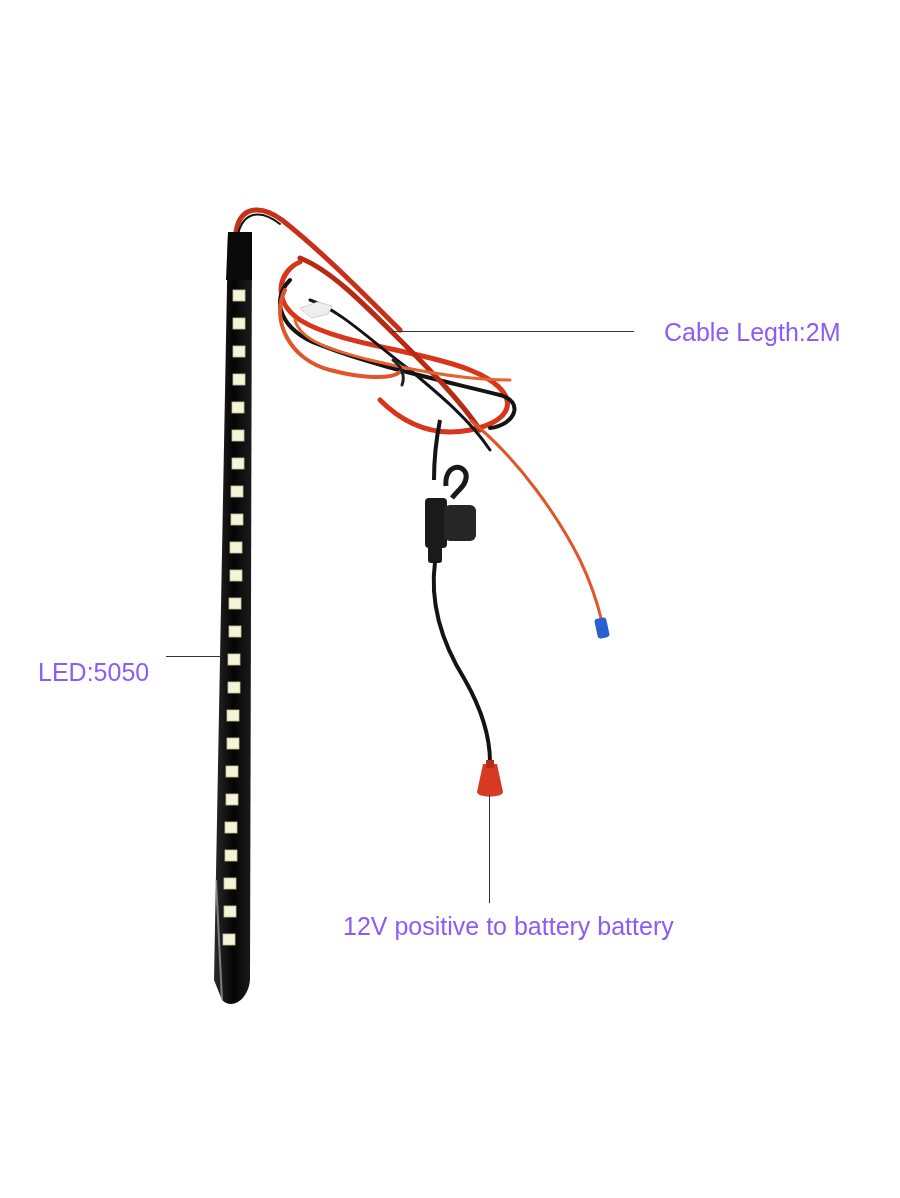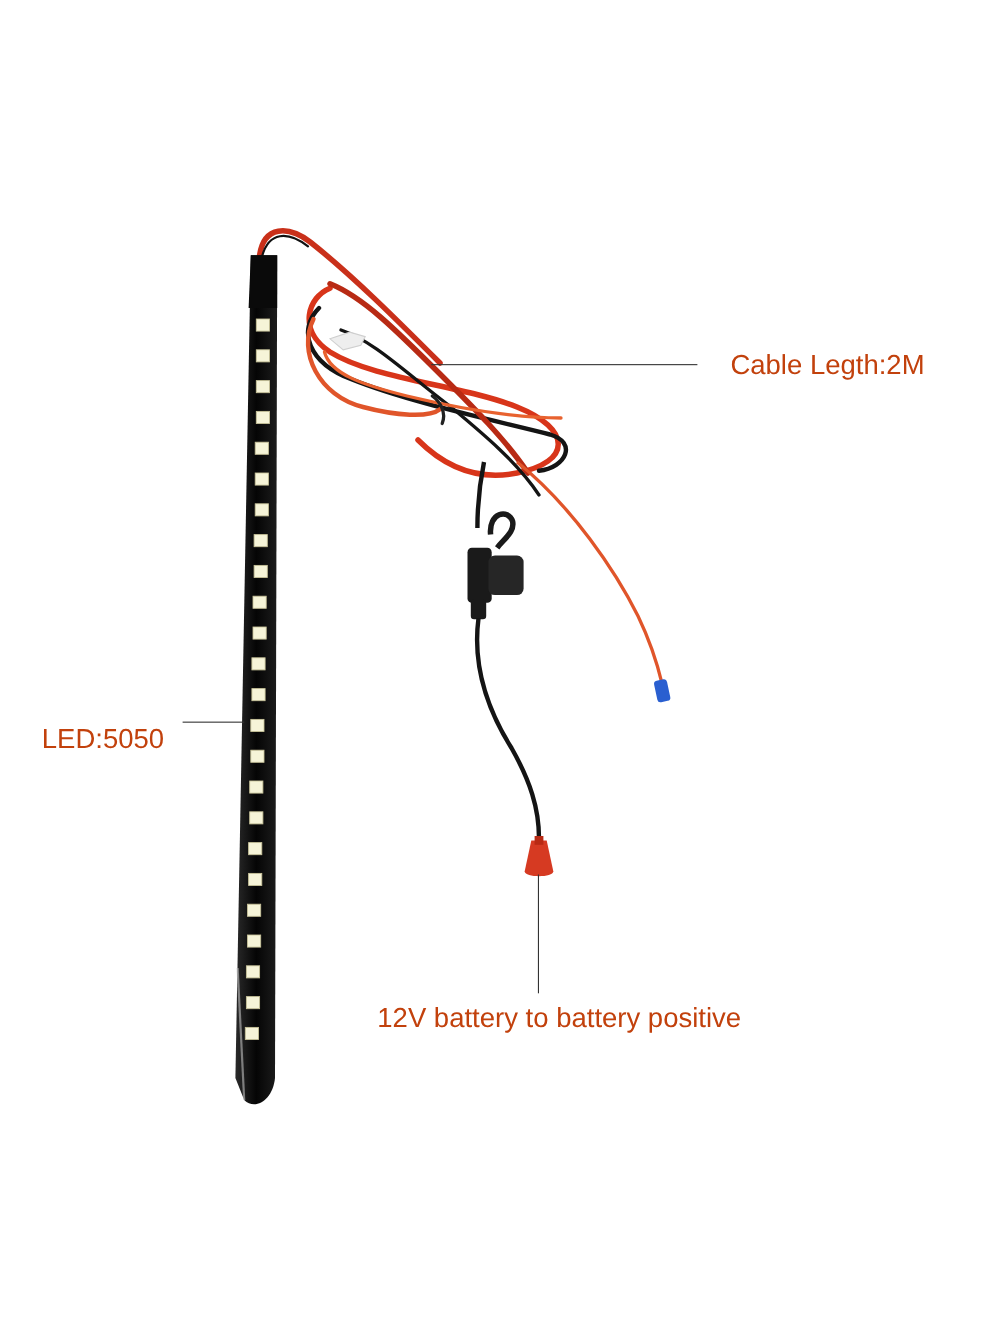--- a/index.html
+++ b/index.html
@@ -1,18 +1,18 @@
 <!DOCTYPE html>
 <html><head>
 <meta charset="utf-8">
 <style>
   html, body { margin:0; padding:0; background:#ffffff; }
   body { width:900px; height:1198px; position:relative; overflow:hidden; font-family:"Liberation Sans", sans-serif; }
   .stage { position:absolute; left:0; top:0; width:900px; height:1198px; }
-  .label { position:absolute; color:#c2410c; font-size:25px; font-family:"Liberation Sans", sans-serif; white-space:nowrap; line-height:1; }
+  .label { position:absolute; color:#8b5cf6; font-size:25px; font-family:"Liberation Sans", sans-serif; white-space:nowrap; line-height:1; }
   .leader { position:absolute; background:#333; }
 </style>
 </head>
 <body>
 
 <div class="stage">
   <svg width="900" height="1198" viewBox="0 0 900 1198" xmlns="http://www.w3.org/2000/svg">
     <defs>
       <linearGradient id="stripShade" x1="0" x2="1" y1="0" y2="0">
         <stop offset="0" stop-color="#2a2a2a"></stop>
@@ -93,14 +93,14 @@
   </svg>
 
   
   <div class="leader" style="left:392px; top:331px; width:242px; height:1px;"></div>
   <div class="leader" style="left:166px; top:656px; width:56px; height:1px;"></div>
   <div class="leader" style="left:489px; top:795px; width:1px; height:108px;"></div>
 
   
   <div class="label" style="left:664px; top:320px;">Cable Legth:2M</div>
   <div class="label" style="left:38px; top:660px;">LED:5050</div>
-  <div class="label" style="left:343px; top:914px;">12V battery to battery positive</div>
+  <div class="label" style="left:343px; top:914px;">12V positive to battery battery</div>
 </div>
 
 </body></html>

